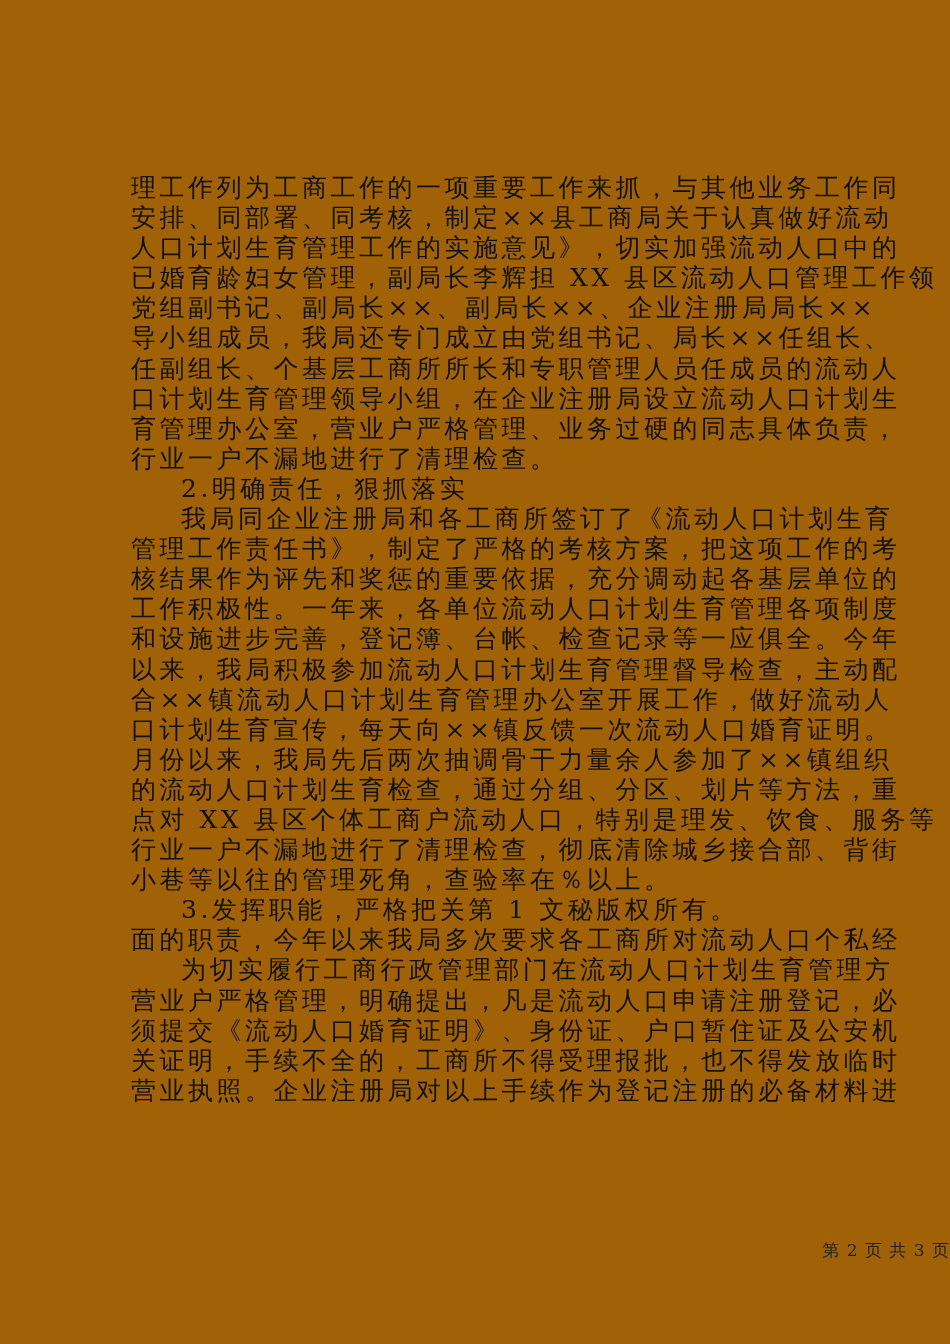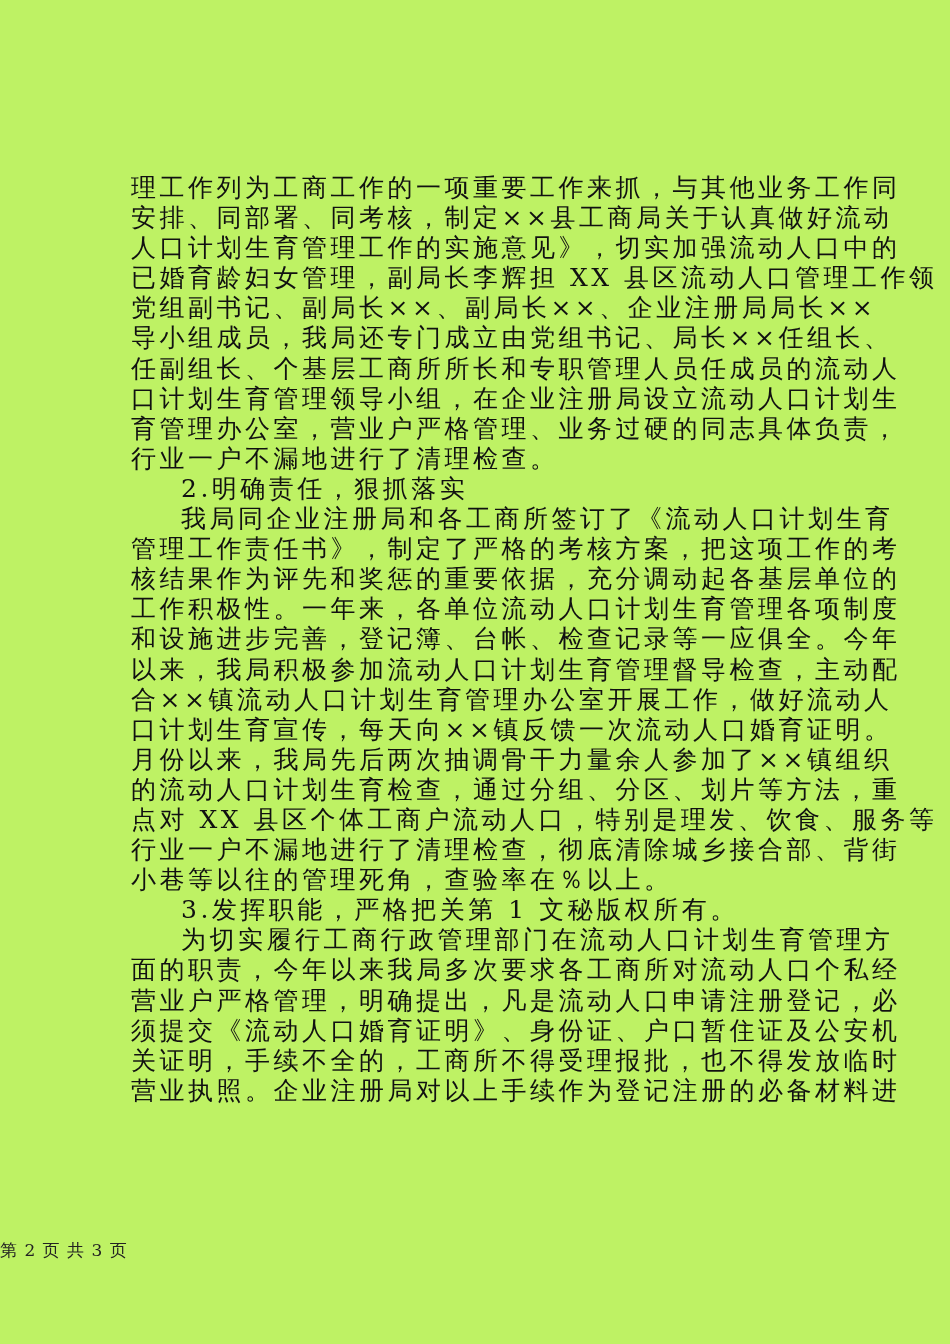--- a/index.html
+++ b/index.html
@@ -12,21 +12,21 @@
       height: 1344px;
       position: relative;
       overflow: hidden;
     }
     .page {
       position: absolute;
       left: 0;
       top: 0;
       width: 950px;
       height: 1344px;
-      background: #bef264;
+      background: #a16207;
     }
     .body-text {
       position: absolute;
       left: 131px;
       top: 173px;
       width: 700px;
       font-family: "DejaVu Serif", "Liberation Serif", serif;
       font-size: 25px;
       line-height: 30.1px;
       color: #111111;
@@ -38,21 +38,21 @@
       overflow: visible;
     }
     .indent {
       padding-left: 50px;
     }
     .footer {
       position: absolute;
       left: 0;
       width: 950px;
       top: 1239px;
-      text-align: left;
+      text-align: right;
       font-family: "DejaVu Serif", "Liberation Serif", serif;
       font-size: 17px;
       color: #222222;
       letter-spacing: 1px;
     }
   </style>
 </head>
 <body>
 
 <div class="page">
@@ -75,22 +75,22 @@
     <div class="line">和设施进步完善，登记簿、台帐、检查记录等一应俱全。今年</div>
     <div class="line">以来，我局积极参加流动人口计划生育管理督导检查，主动配</div>
     <div class="line">合××镇流动人口计划生育管理办公室开展工作，做好流动人</div>
     <div class="line">口计划生育宣传，每天向××镇反馈一次流动人口婚育证明。</div>
     <div class="line">月份以来，我局先后两次抽调骨干力量余人参加了××镇组织</div>
     <div class="line">的流动人口计划生育检查，通过分组、分区、划片等方法，重</div>
     <div class="line">点对 XX 县区个体工商户流动人口，特别是理发、饮食、服务等</div>
     <div class="line">行业一户不漏地进行了清理检查，彻底清除城乡接合部、背街</div>
     <div class="line">小巷等以往的管理死角，查验率在％以上。</div>
     <div class="line indent">3.发挥职能，严格把关第 1 文秘版权所有。</div>
+    <div class="line">面的职责，今年以来我局多次要求各工商所对流动人口个私经</div>
     <div class="line indent">为切实履行工商行政管理部门在流动人口计划生育管理方</div>
-    <div class="line">面的职责，今年以来我局多次要求各工商所对流动人口个私经</div>
     <div class="line">营业户严格管理，明确提出，凡是流动人口申请注册登记，必</div>
     <div class="line">须提交《流动人口婚育证明》、身份证、户口暂住证及公安机</div>
     <div class="line">关证明，手续不全的，工商所不得受理报批，也不得发放临时</div>
     <div class="line">营业执照。企业注册局对以上手续作为登记注册的必备材料进</div>
   </div>
 
   <div class="footer">
     <span>第 2 页  共 3 页</span>
   </div>
 </div>

